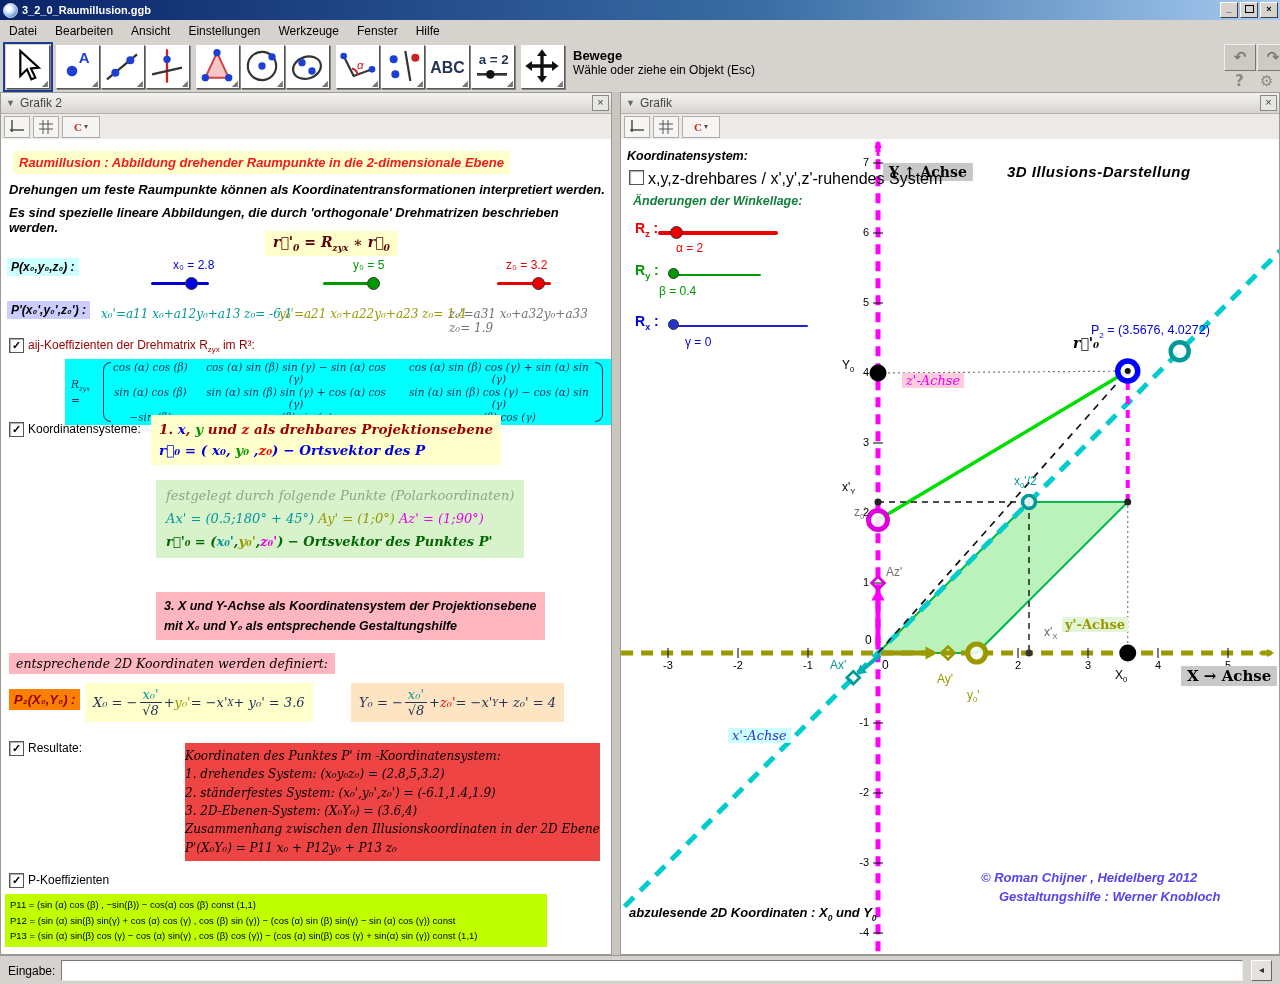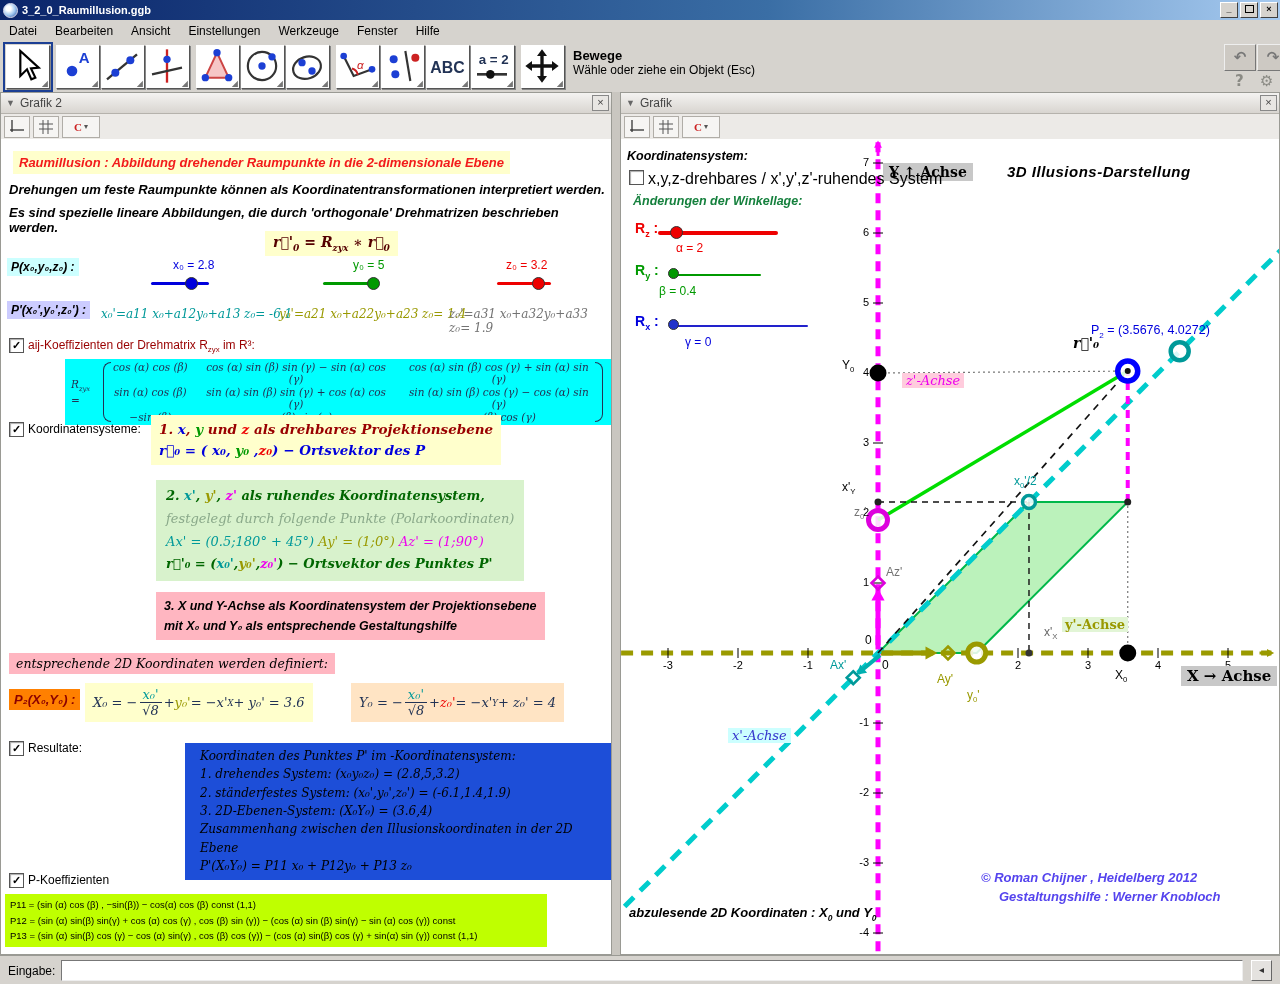--- a/index.html
+++ b/index.html
@@ -66,21 +66,21 @@
   .mgrid{display:grid;grid-template-columns:auto auto auto;column-gap:14px;row-gap:1px;text-align:center;}
   .ybox{background:#ffffcc;padding:4px 8px;font:bold 13.5px "DejaVu Serif",serif;font-style:italic;line-height:1.55;}
   .gbox{background:#d8f2cc;padding:5px 10px;font:13px "DejaVu Serif",serif;font-style:italic;line-height:1.75;}
   .gbox .l1{font-weight:bold;color:#006600;}
   .pinkbox{background:#ffb6c1;padding:4px 8px;font:bold 12.5px "Liberation Sans",sans-serif;font-style:italic;line-height:1.6;}
   .defbox{background:#ffb6c1;padding:3px 7px;font:12.5px "DejaVu Serif",serif;font-style:italic;}
   .p2lab{background:#ff8000;color:#8b0000;font:bold 13px "Liberation Sans",sans-serif;font-style:italic;padding:3px 5px;}
   .fbox{display:flex;align-items:center;font:13px "DejaVu Serif",serif;font-style:italic;color:#223355;padding:4px 8px;}
   .frac{display:inline-flex;flex-direction:column;align-items:center;margin:0 2px;}
   .frac .num{border-bottom:1px solid #223355;padding:0 3px;}
-  .resbox{background:#1d4ed8;padding:4px 15px;font:12px "DejaVu Serif",serif;font-style:italic;line-height:1.53;}
+  .resbox{background:#ef4444;padding:4px 0;font:12px "DejaVu Serif",serif;font-style:italic;line-height:1.53;}
   .pcbox{background:#bfff00;padding:3px 5px;font:9.5px "Liberation Sans",sans-serif;line-height:1.65;}
   
   .rheadtxt{font:bold 12.5px "Liberation Sans",sans-serif;font-style:italic;}
   .bluehead{color:#15803d;}
   .glabel{position:absolute;white-space:nowrap;font-size:12px;}
   .axisbox{background:#c8c8c8;font:bold 14px "DejaVu Serif",serif;padding:1px 6px;}
   .axisbox.big{font-size:15px;}
   .gtitle{font:bold 15px "Liberation Sans",sans-serif;font-style:italic;letter-spacing:.5px;}
   .zpachse{background:#ffccdd;color:#ee00ee;font:13px "DejaVu Serif",serif;font-style:italic;padding:0 4px;}
   .ypachse{background:#e2f5d6;color:#999900;font:bold 13px "DejaVu Serif",serif;padding:0 3px;}
@@ -260,21 +260,20 @@
 
     <span class="cb" style="left:8px;top:283px">✓</span>
     <div class="abs cblab" style="left:27px;top:283px">Koordinatensysteme:</div>
 
     <div class="abs ybox" style="left:150px;top:276px">
       <div><span style="color: rgb(153, 0, 0);">1. </span><span style="color: rgb(0, 0, 221);">x</span><span style="color: rgb(153, 0, 0);">, </span><span style="color: rgb(0, 153, 0);">y</span><span style="color: rgb(153, 0, 0);"> und </span><span style="color: rgb(238, 0, 0);">z</span><span style="color: rgb(153, 0, 0);"> als drehbares Projektionsebene</span></div>
       <div><span style="color: rgb(0, 0, 221);">r⃗₀ = ( </span><span style="color: rgb(0, 0, 221);">x₀</span><span style="color: rgb(0, 0, 221);">, </span><span style="color: rgb(0, 153, 0);">y₀</span><span style="color: rgb(0, 0, 221);"> ,</span><span style="color: rgb(238, 0, 0);">z₀</span><span style="color: rgb(0, 0, 221);">) − Ortsvektor des P</span></div>
     </div>
 
     <div class="abs gbox" style="left:155px;top:341px">
-      <div class="l1"><span style="color: rgb(0, 102, 0);">2. </span><span style="color: rgb(0, 153, 153);">x'</span><span style="color: rgb(0, 102, 0);">, </span><span style="color: rgb(153, 153, 0);">y'</span><span style="color: rgb(0, 102, 0);">, </span><span style="color: rgb(238, 0, 238);">z'</span><span style="color: rgb(0, 102, 0);"> als ruhendes Koordinatensystem,</span></div>
       <div><span style="color: rgb(138, 169, 138);">festgelegt durch folgende Punkte (Polarkoordinaten)</span></div>
       <div><span style="color: rgb(0, 153, 153);">Ax' = (0.5;180° + 45°)</span><span style="color: rgb(153, 153, 0);">   Ay' = (1;0°)</span><span style="color: rgb(238, 0, 238);">   Az' = (1;90°)</span></div>
       <div style="font-weight:bold"><span style="color: rgb(0, 102, 0);">r⃗'₀ = (</span><span style="color: rgb(0, 153, 153);">x₀'</span><span style="color: rgb(0, 102, 0);">,</span><span style="color: rgb(153, 153, 0);">y₀'</span><span style="color: rgb(0, 102, 0);">,</span><span style="color: rgb(238, 0, 238);">z₀'</span><span style="color: rgb(0, 102, 0);">) − Ortsvektor des Punktes P'</span></div>
     </div>
 
     <div class="abs pinkbox" style="left:155px;top:453px">
       <div>3.  X und Y-Achse als Koordinatensystem  der Projektionsebene</div>
       <div>mit X₀ und Y₀ als entsprechende Gestaltungshilfe</div>
     </div>
 

